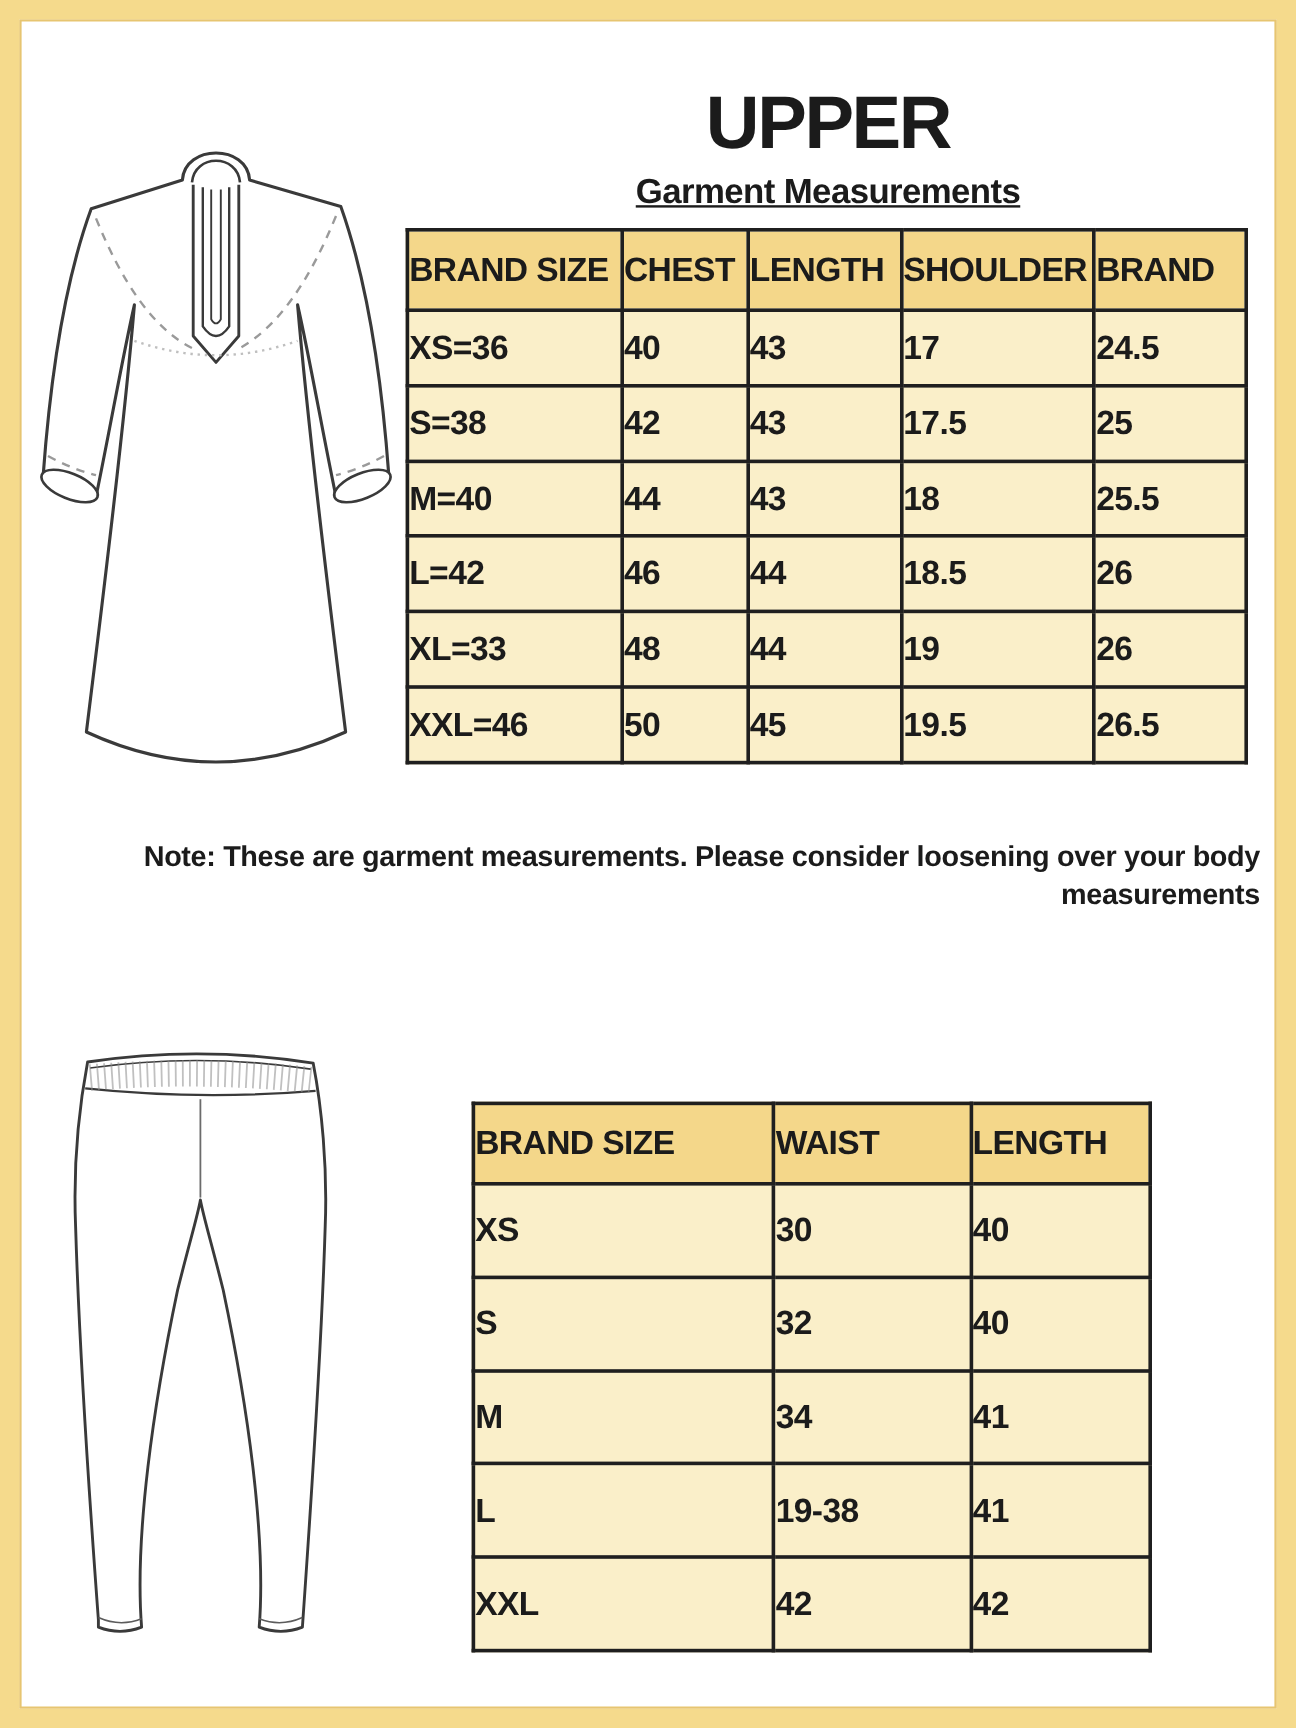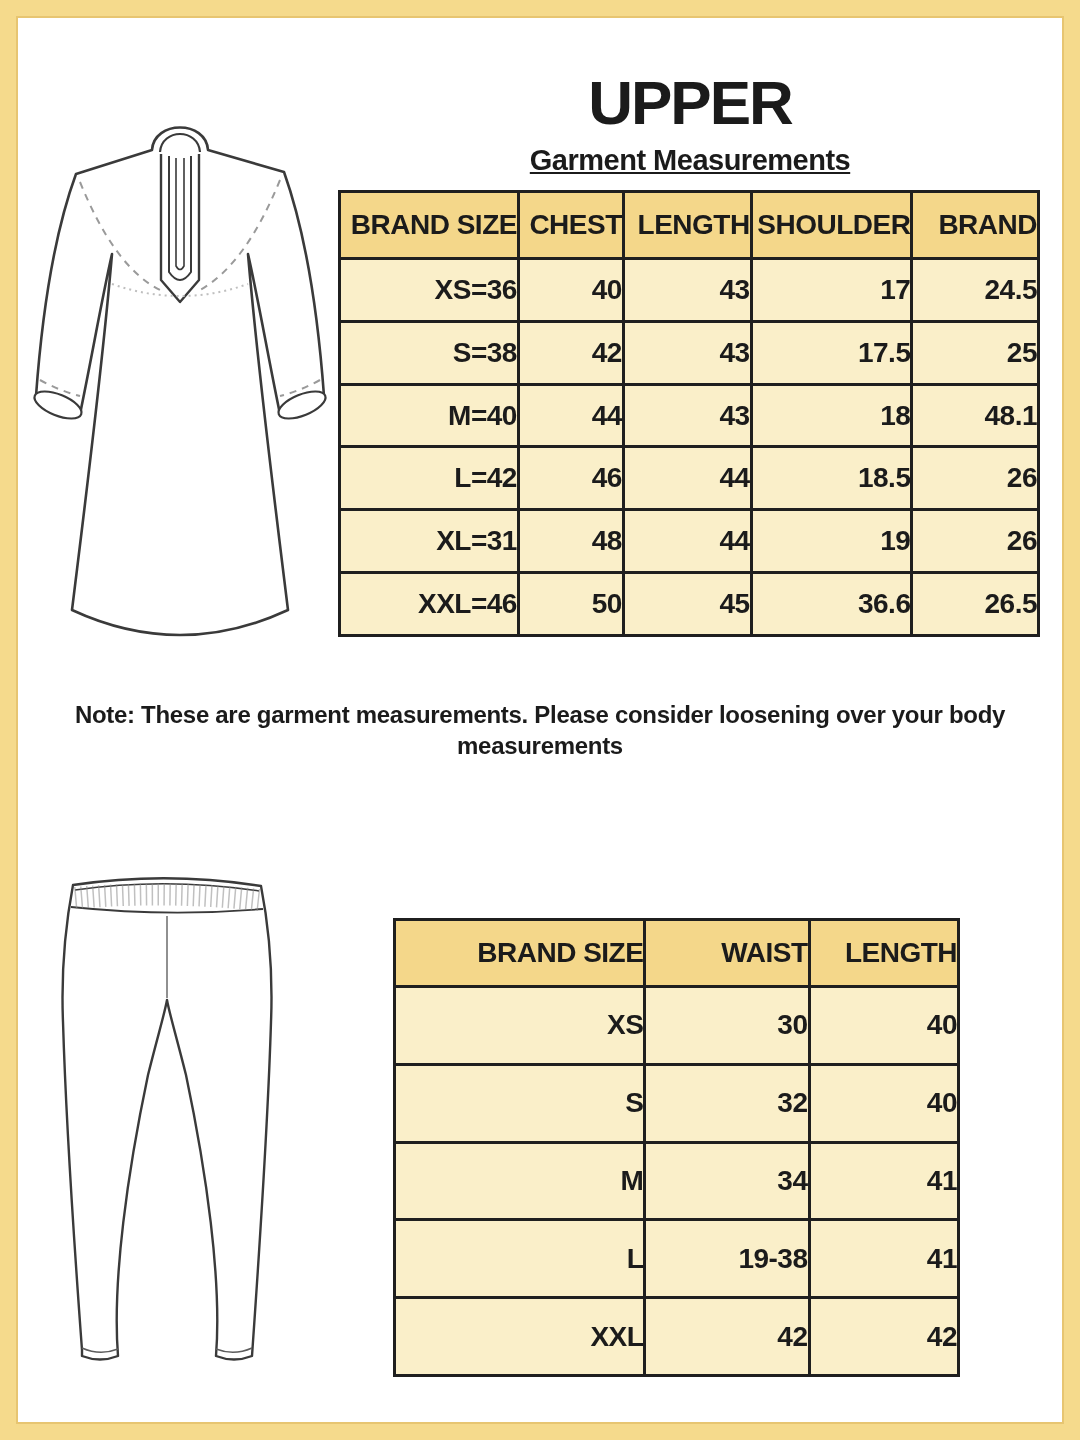--- a/index.html
+++ b/index.html
@@ -32,33 +32,33 @@
     font-size:29px;font-weight:700;letter-spacing:-0.5px;margin:0;line-height:1;text-decoration:underline;
   }
   .lowers-title{left:393px;width:567px;top:840px;}
   table.size-table{
     position:absolute;border-collapse:collapse;table-layout:fixed;
     background:var(--table-row-fill);border:3px solid var(--table-border);
   }
   table.upper-table{left:338px;top:190px;width:702px;height:447px;}
   table.lowers-table{left:393px;top:918px;width:567px;height:459px;}
   .size-table th,.size-table td{
-    border:3px solid var(--table-border);text-align:right;vertical-align:middle;
+    border:3px solid var(--table-border);text-align:left;vertical-align:middle;
     padding:0;overflow:hidden;
   }
   .size-table th{
     background:var(--table-header-fill);font-size:28px;font-weight:700;
     letter-spacing:-0.5px;height:64px;
   }
   .size-table td{
     background:var(--table-row-fill);font-size:28px;font-weight:700;
     letter-spacing:-0.5px;
   }
   .note{
-    position:absolute;left:30px;right:30px;top:700px;text-align:center;
+    position:absolute;left:30px;right:30px;top:700px;text-align:right;
     font-size:24px;font-weight:700;line-height:1.28;letter-spacing:-0.3px;
   }
   .illus{position:absolute;}
   .kurta{left:14px;top:112px;width:336px;height:552px;}
   .leggings{left:30px;top:860px;width:330px;height:545px;}
 </style>
 </head>
 <body>
 
 <div class="page">
@@ -121,41 +121,41 @@
           <td>42</td>
           <td>43</td>
           <td>17.5</td>
           <td>25</td>
         </tr>
         <tr>
           <td>M=40</td>
           <td>44</td>
           <td>43</td>
           <td>18</td>
-          <td>48.1</td>
+          <td>25.5</td>
         </tr>
         <tr>
           <td>L=42</td>
           <td>46</td>
           <td>44</td>
           <td>18.5</td>
           <td>26</td>
         </tr>
         <tr>
-          <td>XL=31</td>
+          <td>XL=33</td>
           <td>48</td>
           <td>44</td>
           <td>19</td>
           <td>26</td>
         </tr>
         <tr>
           <td>XXL=46</td>
           <td>50</td>
           <td>45</td>
-          <td>36.6</td>
+          <td>19.5</td>
           <td>26.5</td>
         </tr>
       </tbody>
     </table>
 
   <div class="note">
     <div>Note: These are garment measurements. Please consider loosening over your body measurements</div>
   </div>
 
   <svg class="illus leggings" viewBox="0 0 330 545" xmlns="http://www.w3.org/2000/svg" fill="none">

